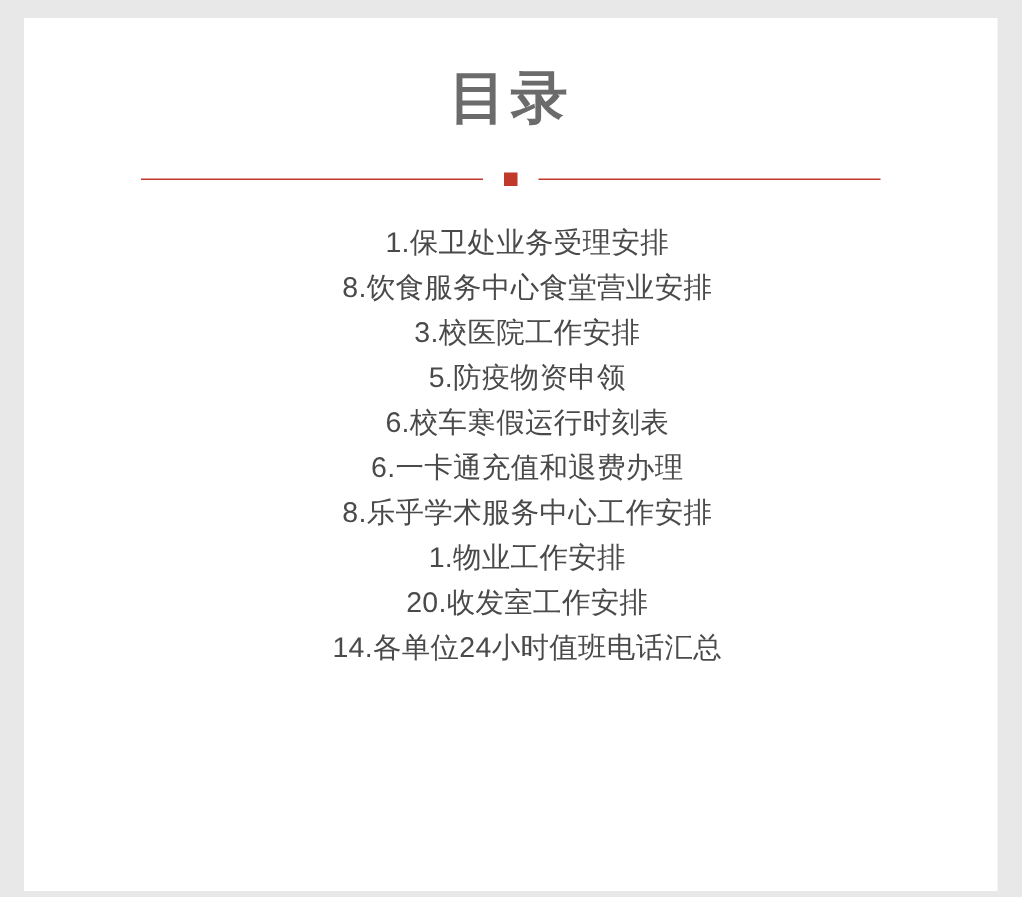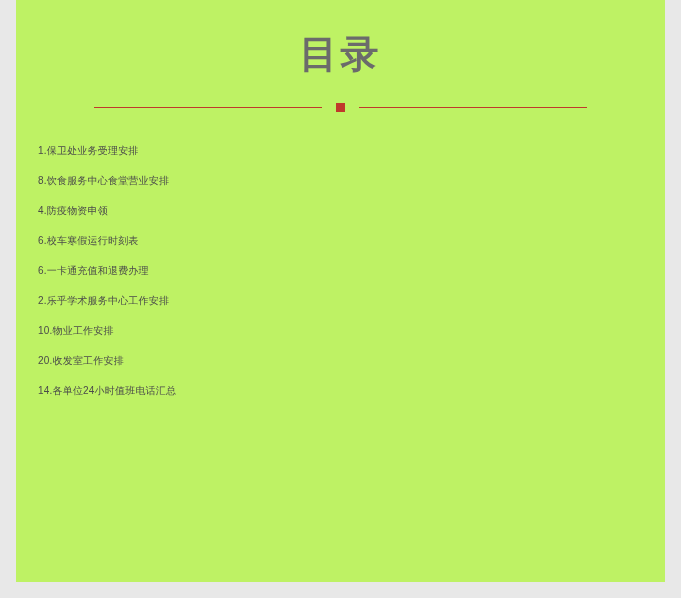--- a/index.html
+++ b/index.html
@@ -9,24 +9,24 @@
   body {
     width: 681px;
     height: 598px;
     background: #e8e8e8;
     font-family: "Liberation Sans", "DejaVu Sans", sans-serif;
     overflow: hidden;
   }
   .page {
     position: absolute;
     left: 16px;
-    top: 0;
+    top: 12px;
     width: 649px;
     height: 582px;
-    background: #bef264;
+    background: #ffffff;
     box-sizing: border-box;
   }
   .title-block {
     padding-top: 34px;
     text-align: center;
   }
   .doc-title {
     font-size: 38px;
     font-weight: bold;
     color: #6b6b6b;
@@ -52,48 +52,50 @@
     background: #c0392b;
     margin: 0 14px;
   }
   .toc {
     margin: 0;
     padding: 0;
     list-style: none;
     margin-top: 22px;
   }
   .toc-item {
-    font-size: 10px;
+    font-size: 19px;
     color: #4a4a4a;
     padding-left: 22px;
     line-height: 30px;
     letter-spacing: 0.2px;
     white-space: nowrap;
+    text-align: center;
   }
 </style>
 </head>
 <body>
 
 <div class="page">
 
   <div class="title-block">
     <h1 class="doc-title">目录</h1>
   </div>
 
   <div class="divider">
     <span class="rule"></span>
     <span class="dot"></span>
     <span class="rule"></span>
   </div>
 
   <ul class="toc">
     <li class="toc-item">1.保卫处业务受理安排</li>
     <li class="toc-item">8.饮食服务中心食堂营业安排</li>
-    <li class="toc-item">4.防疫物资申领</li>
+    <li class="toc-item">3.校医院工作安排</li>
+    <li class="toc-item">5.防疫物资申领</li>
     <li class="toc-item">6.校车寒假运行时刻表</li>
     <li class="toc-item">6.一卡通充值和退费办理</li>
-    <li class="toc-item">2.乐乎学术服务中心工作安排</li>
-    <li class="toc-item">10.物业工作安排</li>
+    <li class="toc-item">8.乐乎学术服务中心工作安排</li>
+    <li class="toc-item">1.物业工作安排</li>
     <li class="toc-item">20.收发室工作安排</li>
     <li class="toc-item">14.各单位24小时值班电话汇总</li>
   </ul>
 
 </div>
 
 </body></html>

